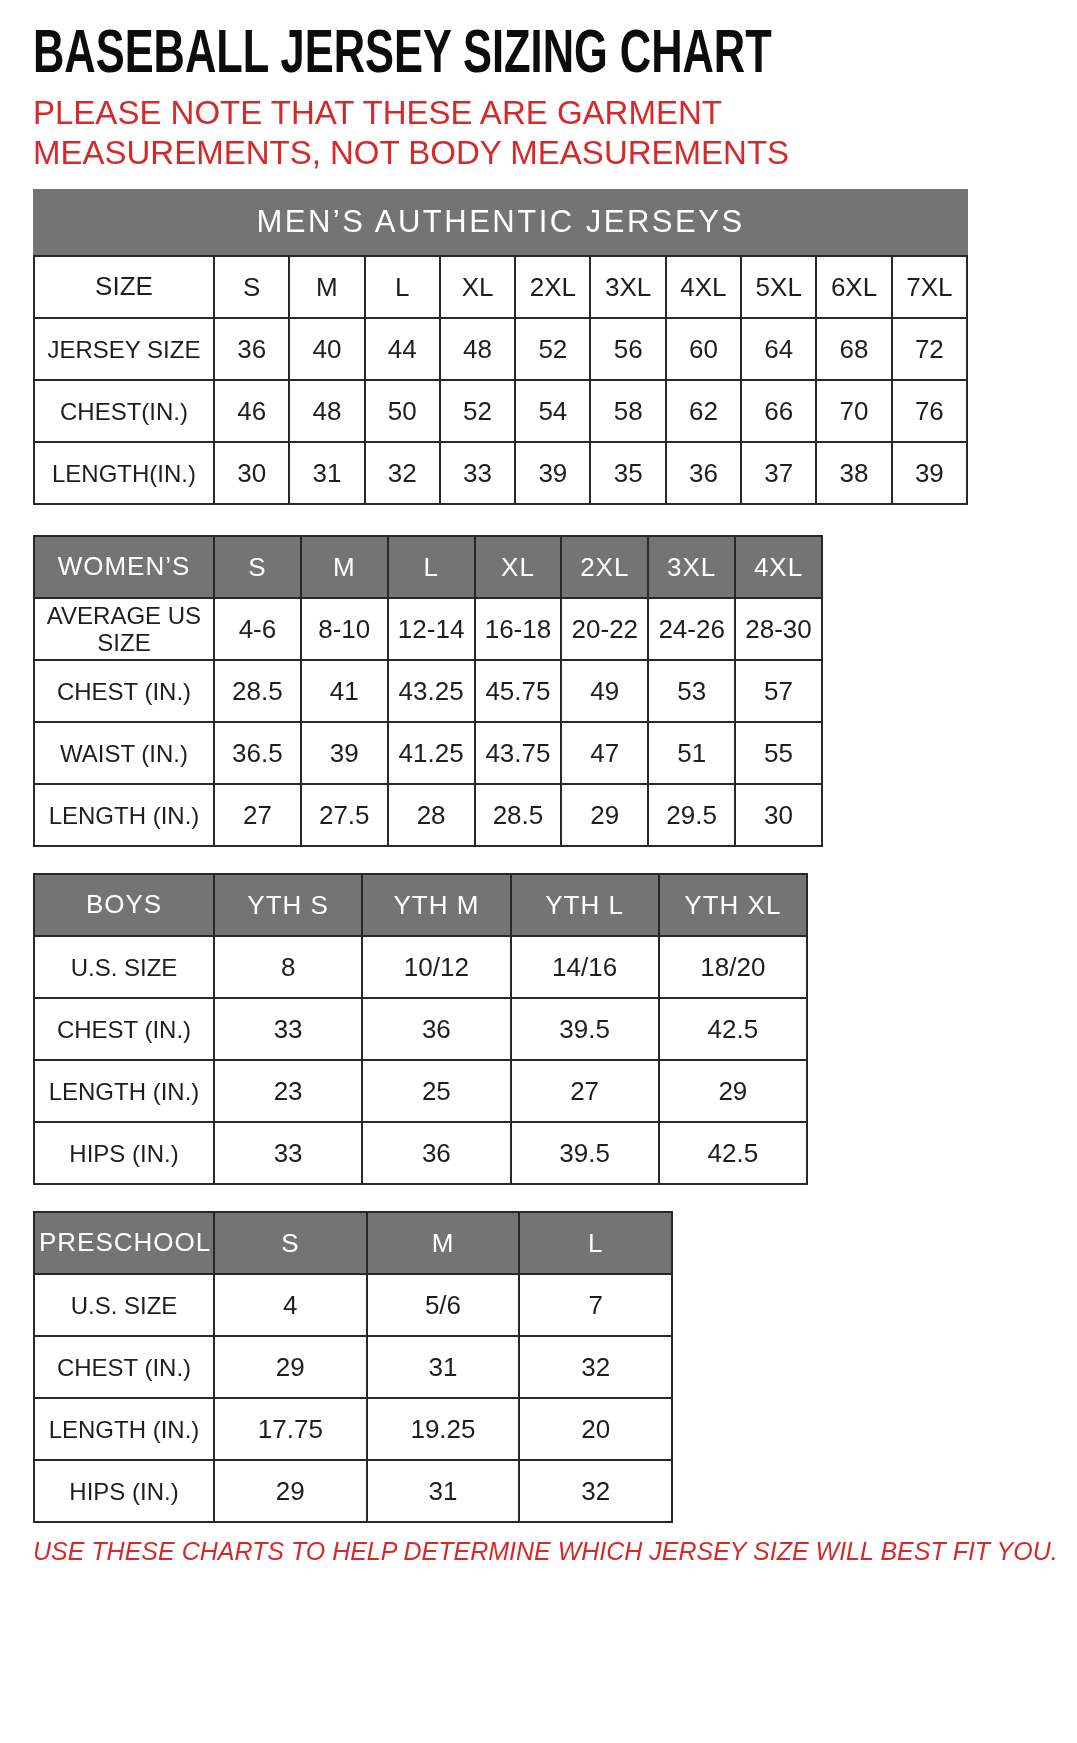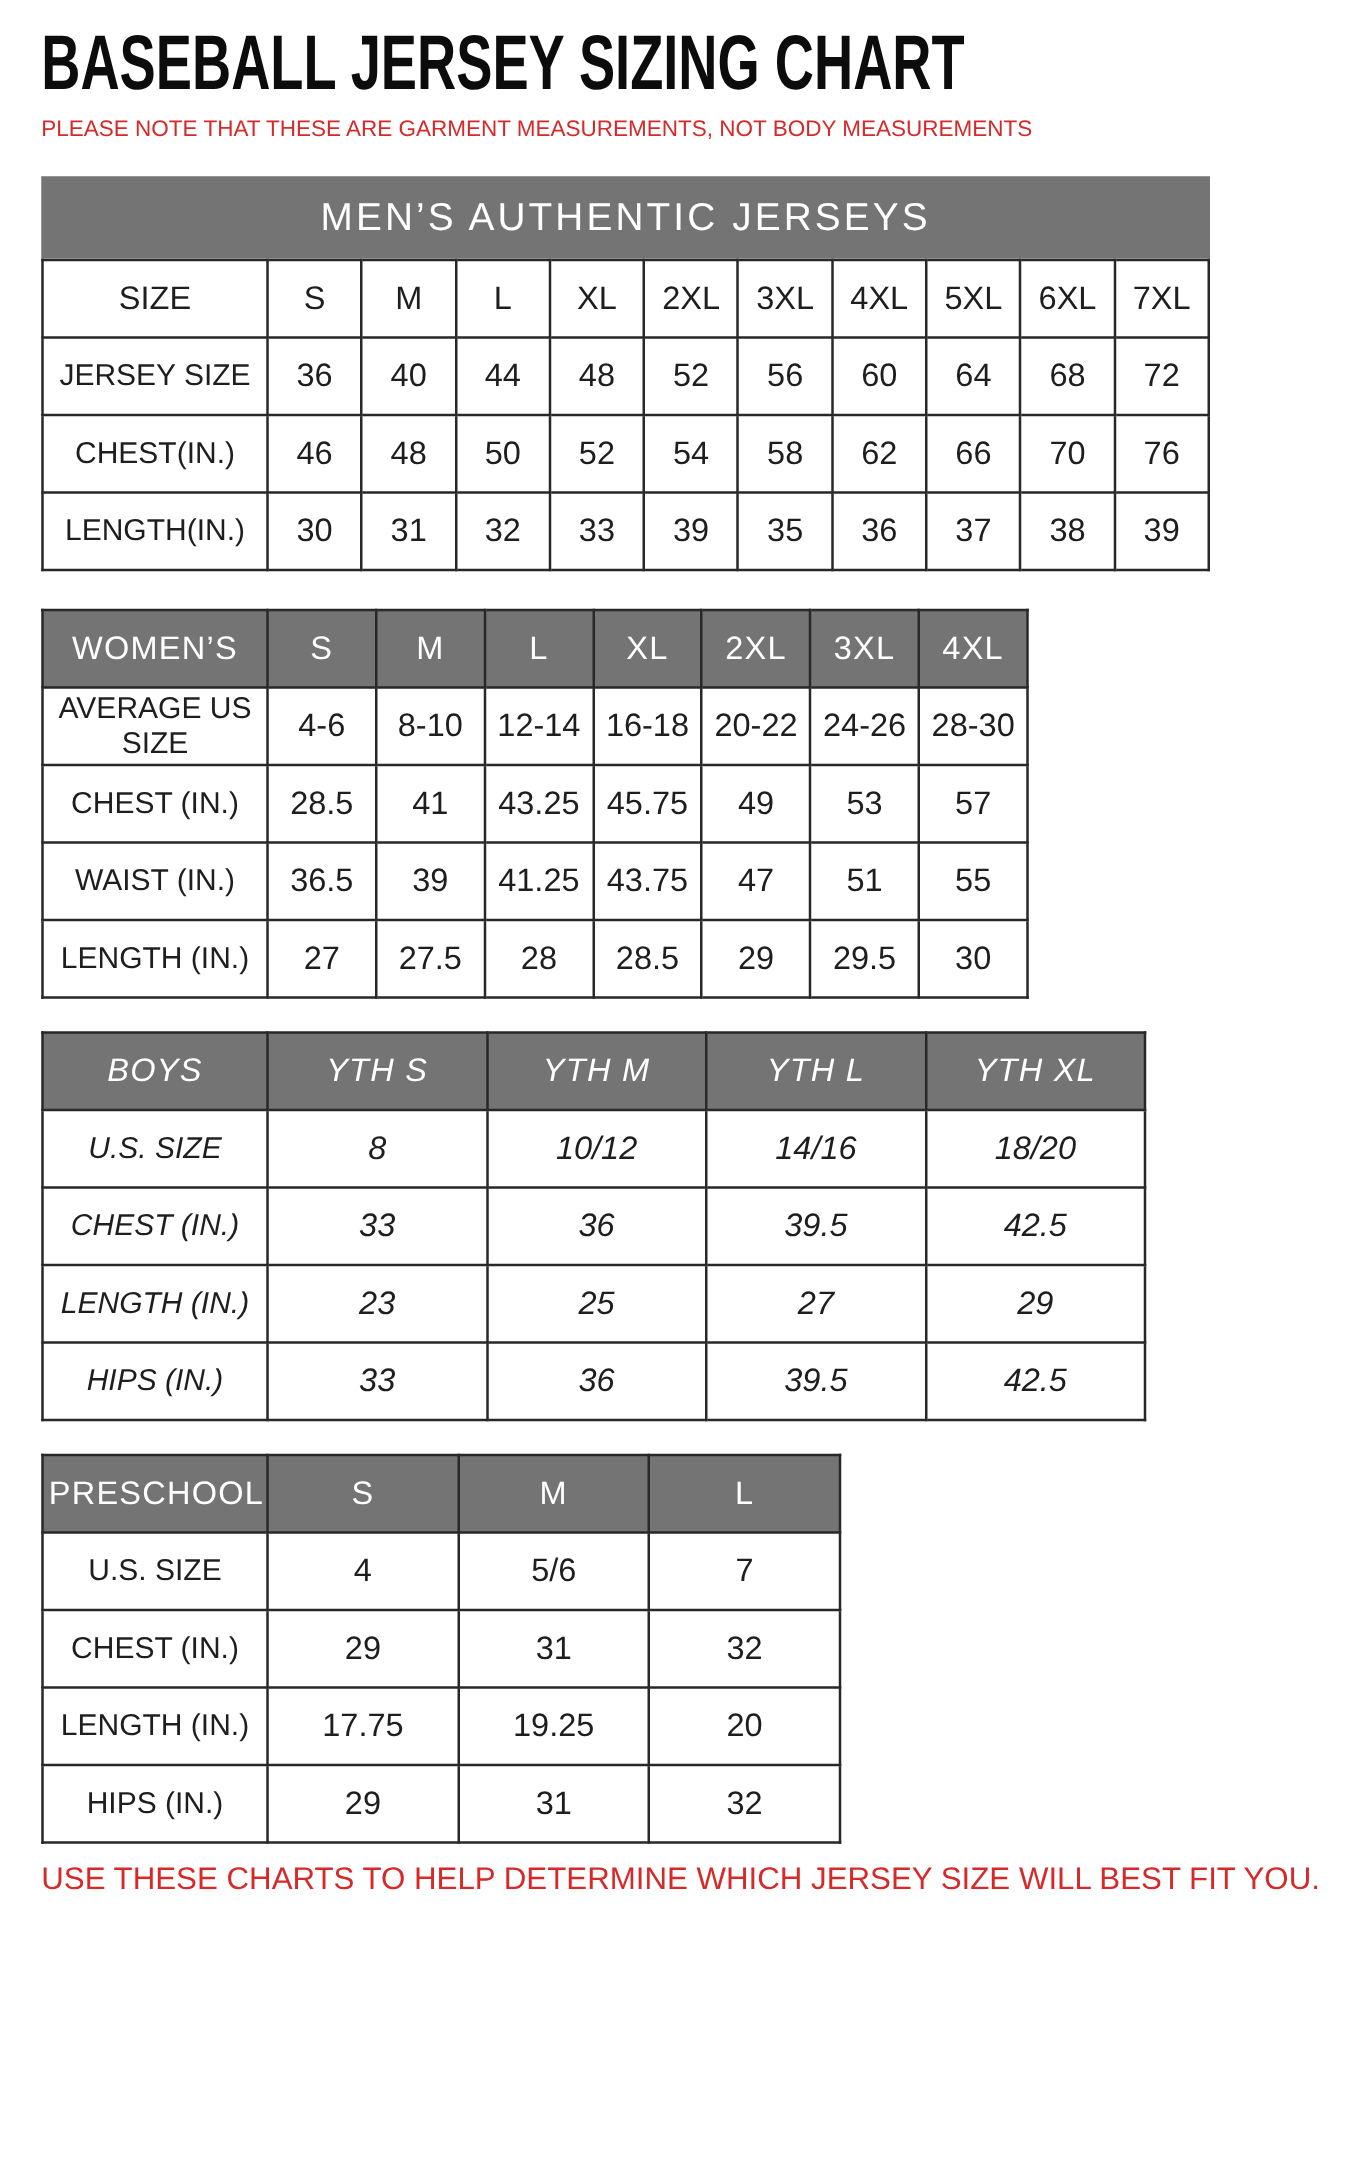--- a/index.html
+++ b/index.html
@@ -26,24 +26,24 @@
     line-height:0.95;
     white-space:nowrap;
     transform:scaleX(0.70);
     transform-origin:left center;
     letter-spacing:0px;
     color:#0c0c0c;
     margin:4px 0 12px 0;
   }
   .note{
     color:var(--accent-red);
-    font-size:18px;
+    font-size:33px;
     line-height:1.22;
     width:912px;
-    margin-bottom:26px;
+    margin-bottom:16px;
   }
 
   .banner{
     width:935px; height:66px;
     background:var(--header-gray);
     color:var(--header-text);
     display:flex; align-items:center; justify-content:center;
     font-size:31px;
     letter-spacing:2.5px;
     white-space:nowrap;
@@ -54,21 +54,21 @@
   .gap-sm{ height:26px; }
   .gap-md{ height:30px; }
 
   table.size-table{
     border-collapse:collapse;
     table-layout:fixed;
     background:#fff;
   }
   .w-mens table.size-table{ width:935px; }
   .w-womens table.size-table{ width:790px; }
-  .w-boys table.size-table{ width:884px;font-style:italic; }
+  .w-boys table.size-table{ width:775px; }
   .w-preschool table.size-table{ width:640px;border-radius:13px; }
 
   table.size-table col.label-col{ width:180px; }
 
   table.size-table th,
   table.size-table td{
     border:2px solid var(--border-dark);
     height:62px;
     text-align:center;
     vertical-align:middle;
@@ -92,20 +92,21 @@
     background:#fff;
     color:var(--text-black);
     font-size:26px;
   }
 
   .footer-note{
     color:var(--accent-red);
     font-size:25px;
     margin-top:14px;
     white-space:nowrap;
+    font-style:italic;
   }
 </style>
 </head>
 <body>
 
 <div class="page">
 
   <h1 class="page-title">BASEBALL JERSEY SIZING CHART</h1>
 
   <div class="note">PLEASE NOTE THAT THESE ARE GARMENT MEASUREMENTS, NOT BODY MEASUREMENTS</div>

